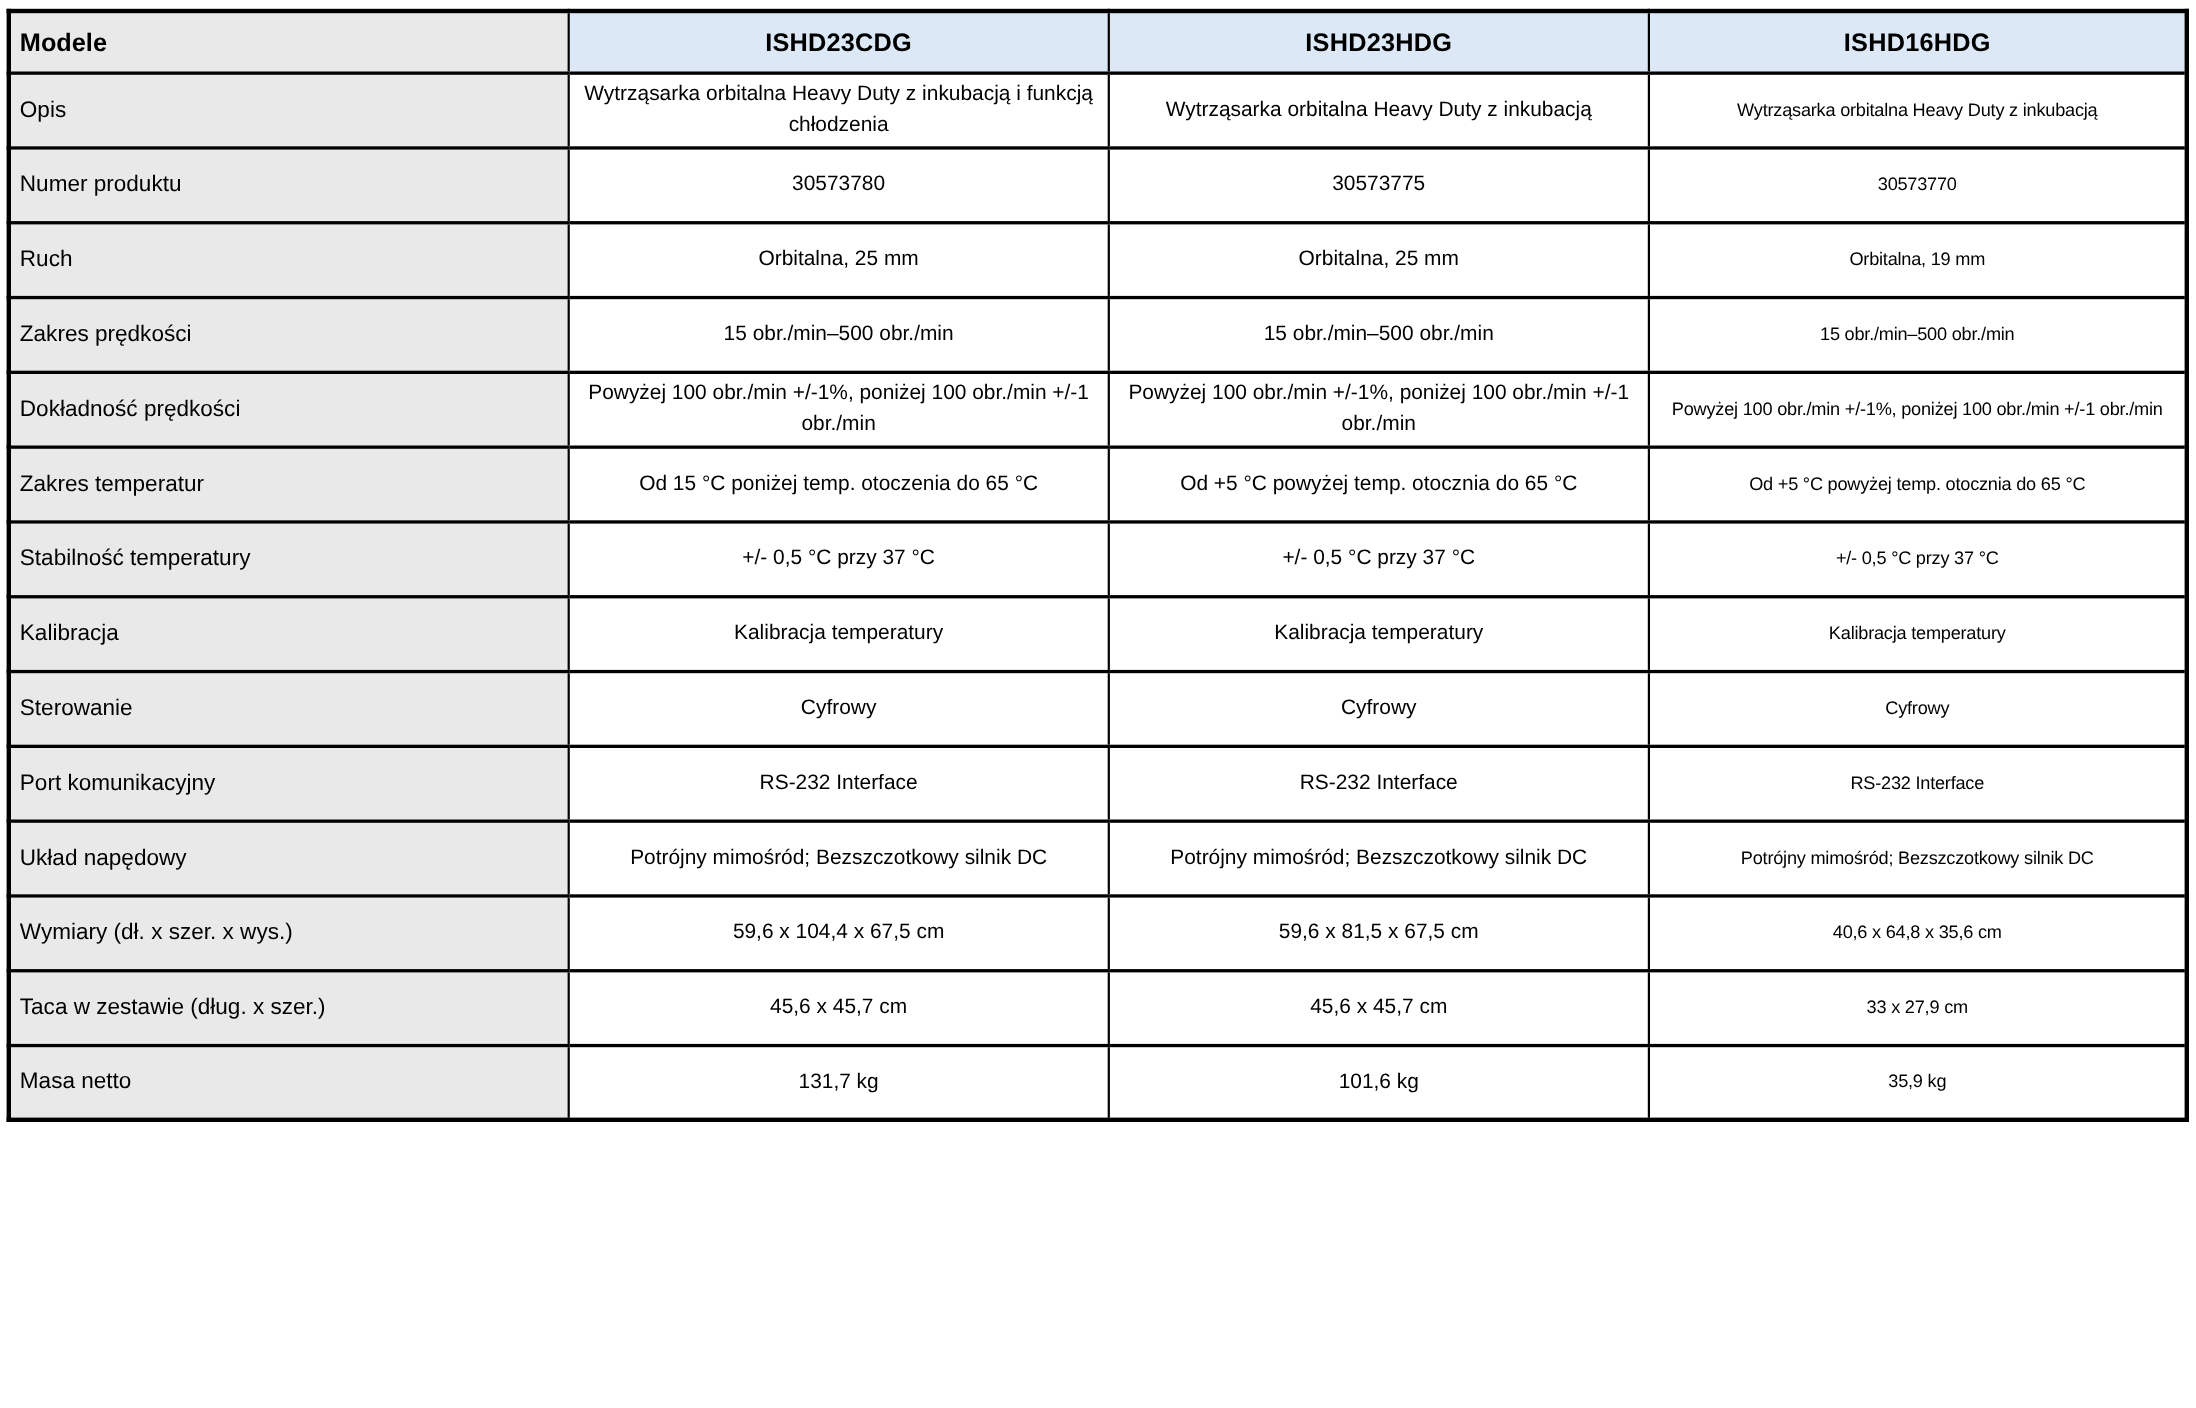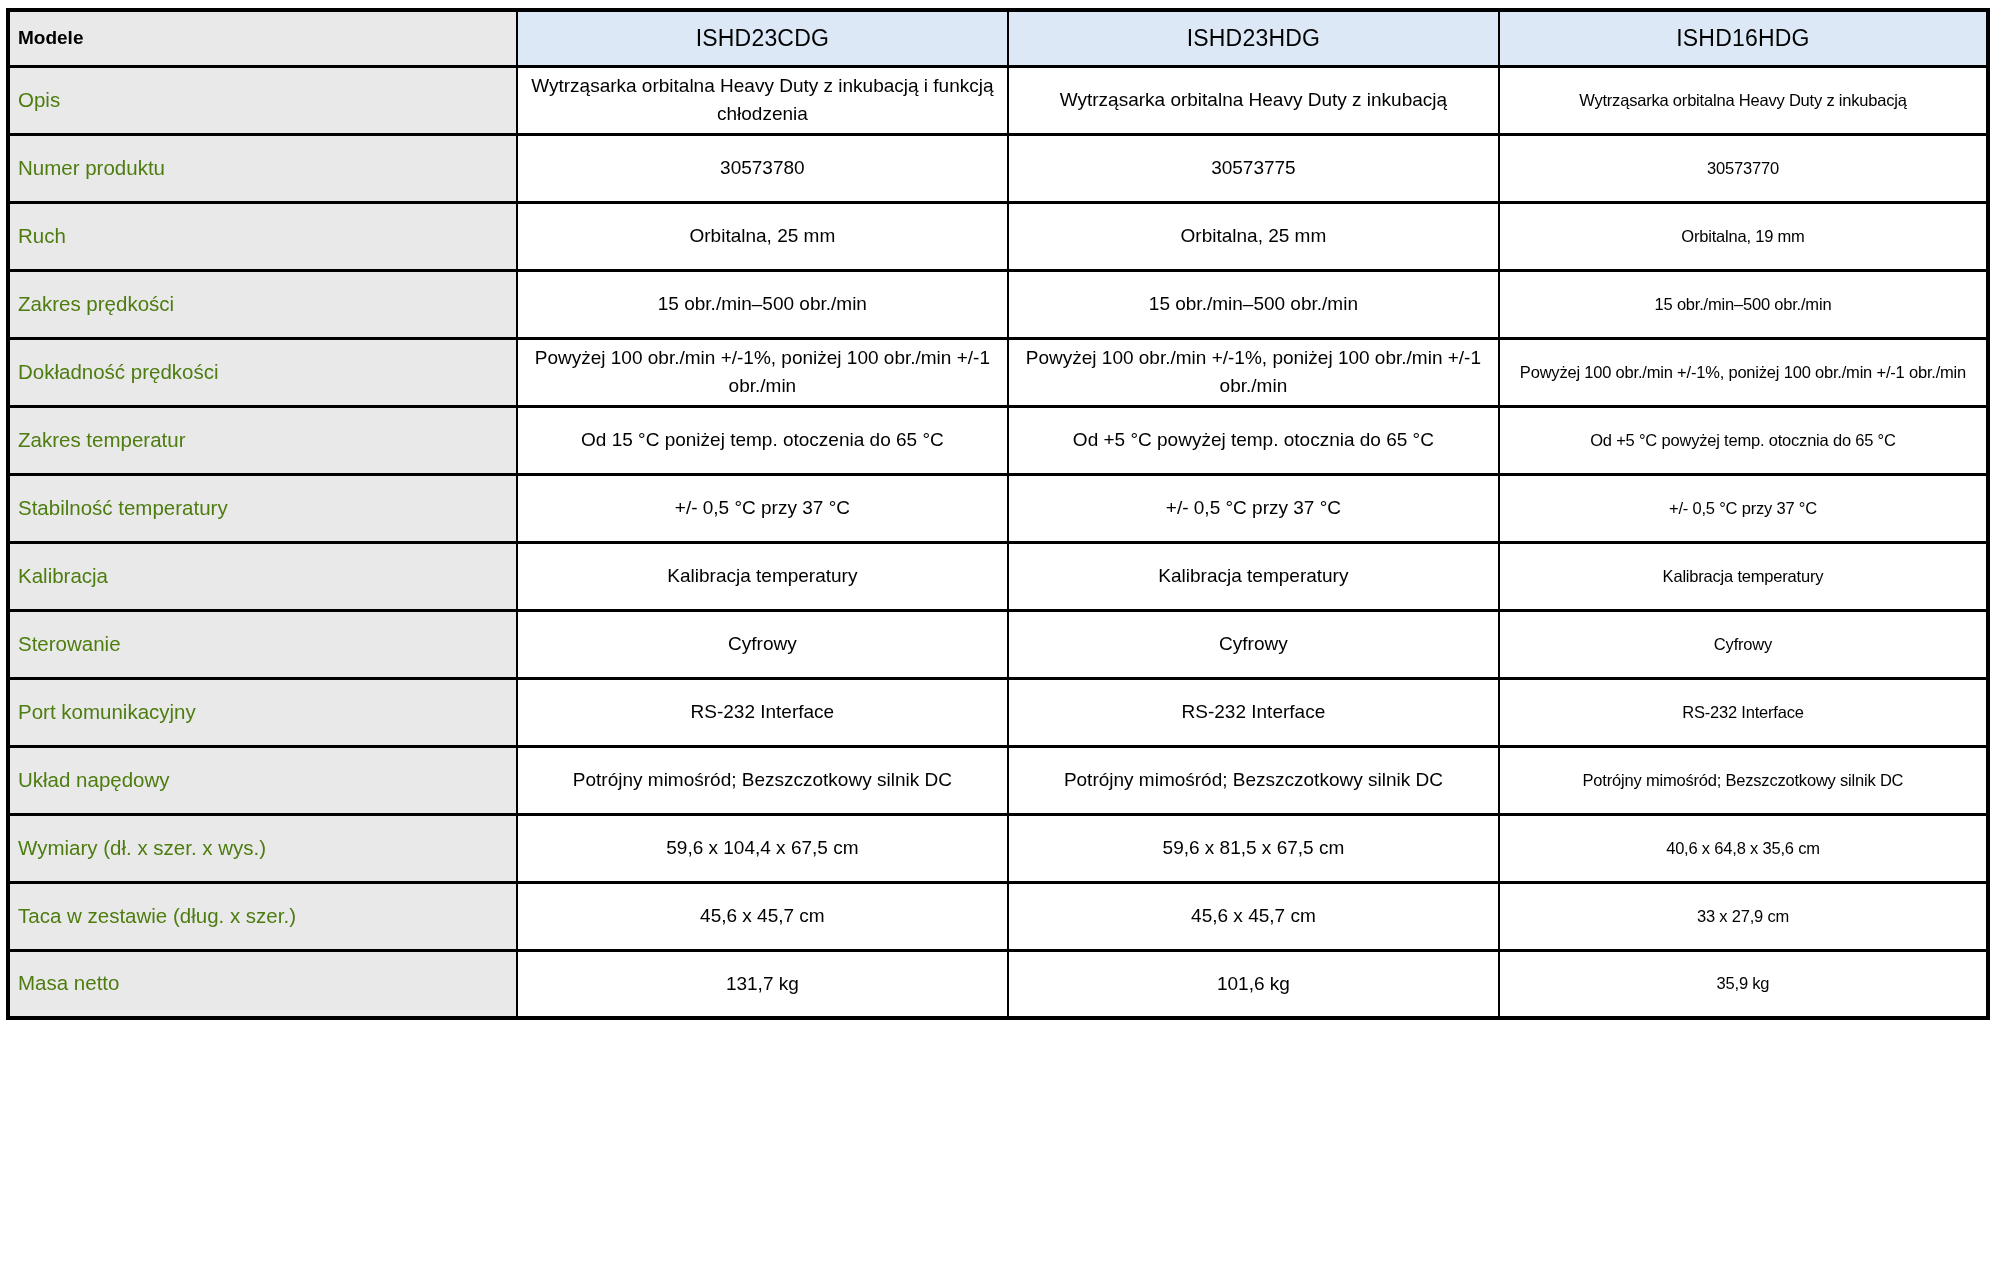--- a/index.html
+++ b/index.html
@@ -33,38 +33,38 @@
     box-sizing: border-box;
     overflow: hidden;
   }
   thead tr { height: 56px; }
   tbody tr { height: 68px; }
 
   th.modele-cell {
     background: #e9e9e9;
     text-align: left;
     font-weight: 700;
-    font-size: 19px;
+    font-size: 23px;
     color: #000;
     padding: 2px 8px;
   }
   th.model-header {
     background: #dce8f6;
     text-align: center;
-    font-weight: 400;
+    font-weight: 700;
     font-size: 23px;
     color: #000;
     letter-spacing: 0.2px;
   }
   th.label-cell {
     background: #e9e9e9;
     text-align: left;
     font-weight: 400;
     font-size: 20.5px;
-    color: #4d7c0f;
+    color: #000000;
     padding: 2px 10px 2px 8px;
     line-height: 1.3;
   }
   td.value-cell {
     background: #ffffff;
     text-align: center;
     font-size: 19px;
     color: #000;
     padding: 2px 10px;
     line-height: 1.45;

